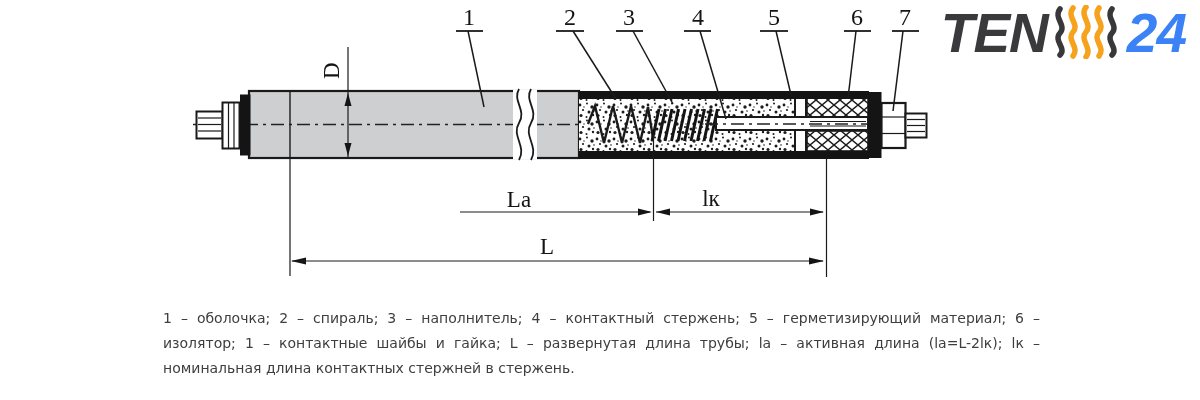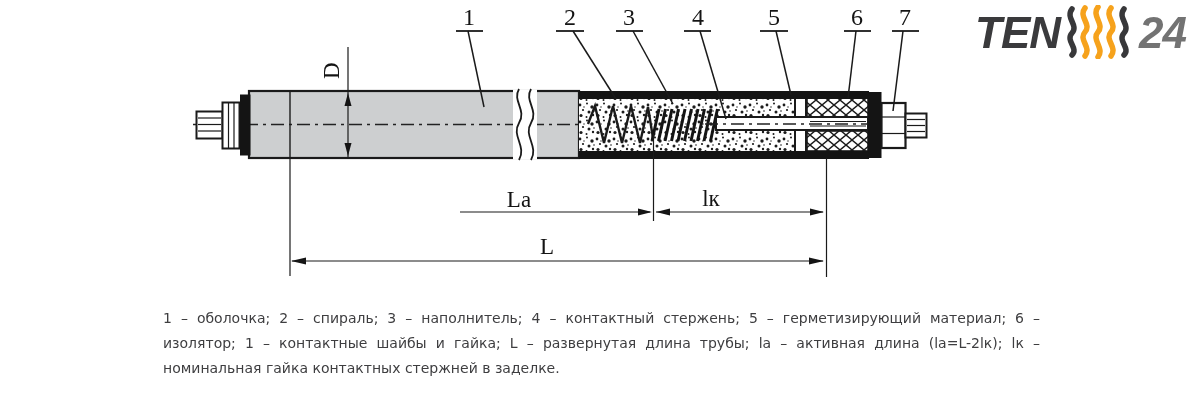--- a/index.html
+++ b/index.html
@@ -7,25 +7,25 @@
     position:relative;width:1200px;height:400px;background:#ffffff;
     overflow:hidden;font-family:"Liberation Sans",sans-serif;
   }
   .diagram{position:absolute;left:0;top:0;width:1200px;height:400px;}
 
   
   .logo{
     position:absolute;top:4px;right:14px;height:58px;
     display:flex;align-items:center;gap:1px;
     font-family:"Liberation Sans",sans-serif;
-    font-weight:bold;font-style:italic;font-size:44px;line-height:58px;
+    font-weight:bold;font-style:italic;font-size:55px;line-height:58px;
     letter-spacing:-1px;user-select:none;
   }
   .logo-ten{color:#3a3a3c;}
-  .logo-24{color:#737373;padding-left:1px;}
+  .logo-24{color:#3b82f6;padding-left:1px;}
   .logo-waves{display:block;margin:0 1px 2px 3px;}
 
   
   .legend{
     position:absolute;left:163px;top:306px;width:877px;
     font-family:"DejaVu Sans","Liberation Sans",sans-serif;
     font-size:14px;line-height:25px;color:#3e3e40;
   }
   .legend .line{width:877px;overflow:hidden;white-space:normal;}
   .legend .just{text-align:justify;text-align-last:justify;}
@@ -216,16 +216,16 @@
         <path stroke="#f6a21c" d="M47,3 C40,12 54,19 47,27 C40,35 54,42 47,51"></path>
         <path stroke="#38383a" d="M60,4 C53,13 67,20 60,28 C53,36 67,43 60,50"></path>
       </g>
     </svg>
     <span class="logo-24">24</span>
   </div>
 
   <div class="legend">
     <div class="line just">1 – оболочка; 2 – спираль; 3 – наполнитель; 4 – контактный стержень; 5 – герметизирующий материал; 6 –</div>
     <div class="line just">изолятор; 1 – контактные шайбы и гайка; L – развернутая длина трубы; lа – активная длина (lа=L-2lк); lк –</div>
-    <div class="line">номинальная гайка контактных стержней в заделке.</div>
+    <div class="line">номинальная длина контактных стержней в стержень.</div>
   </div>
 
 </div>
 
 </body></html>

